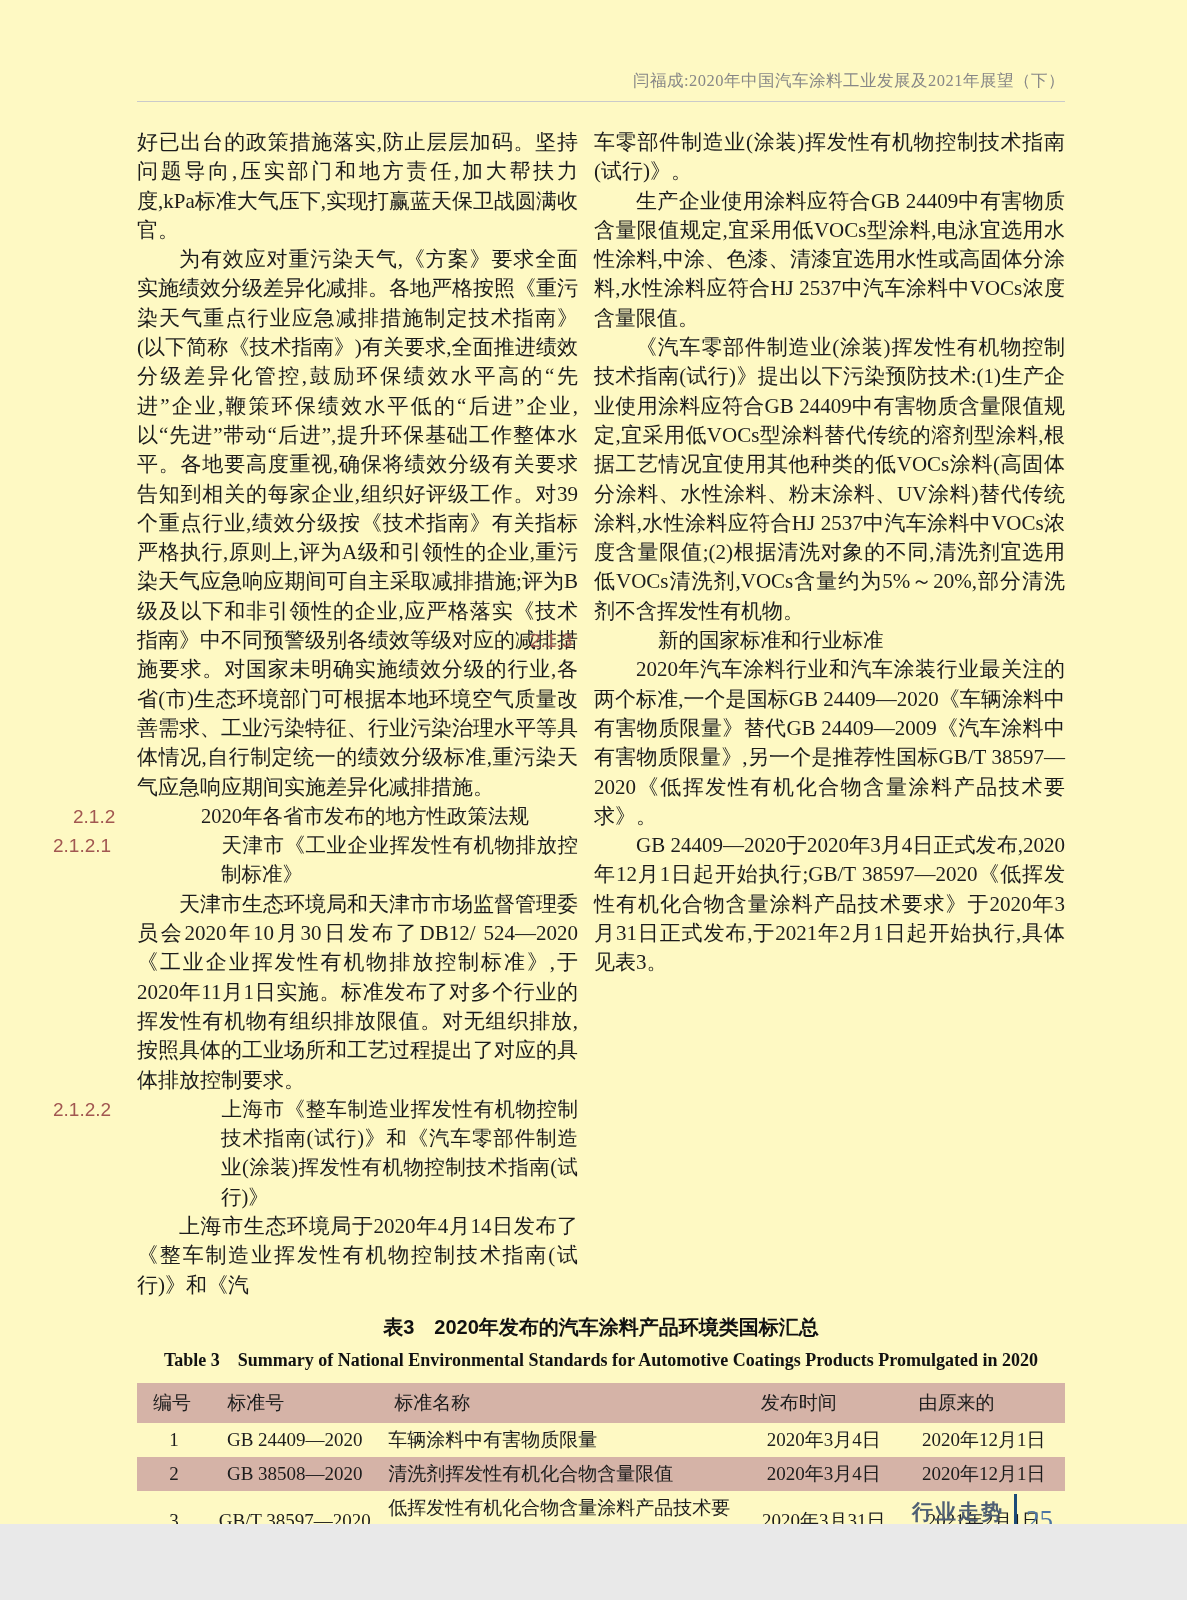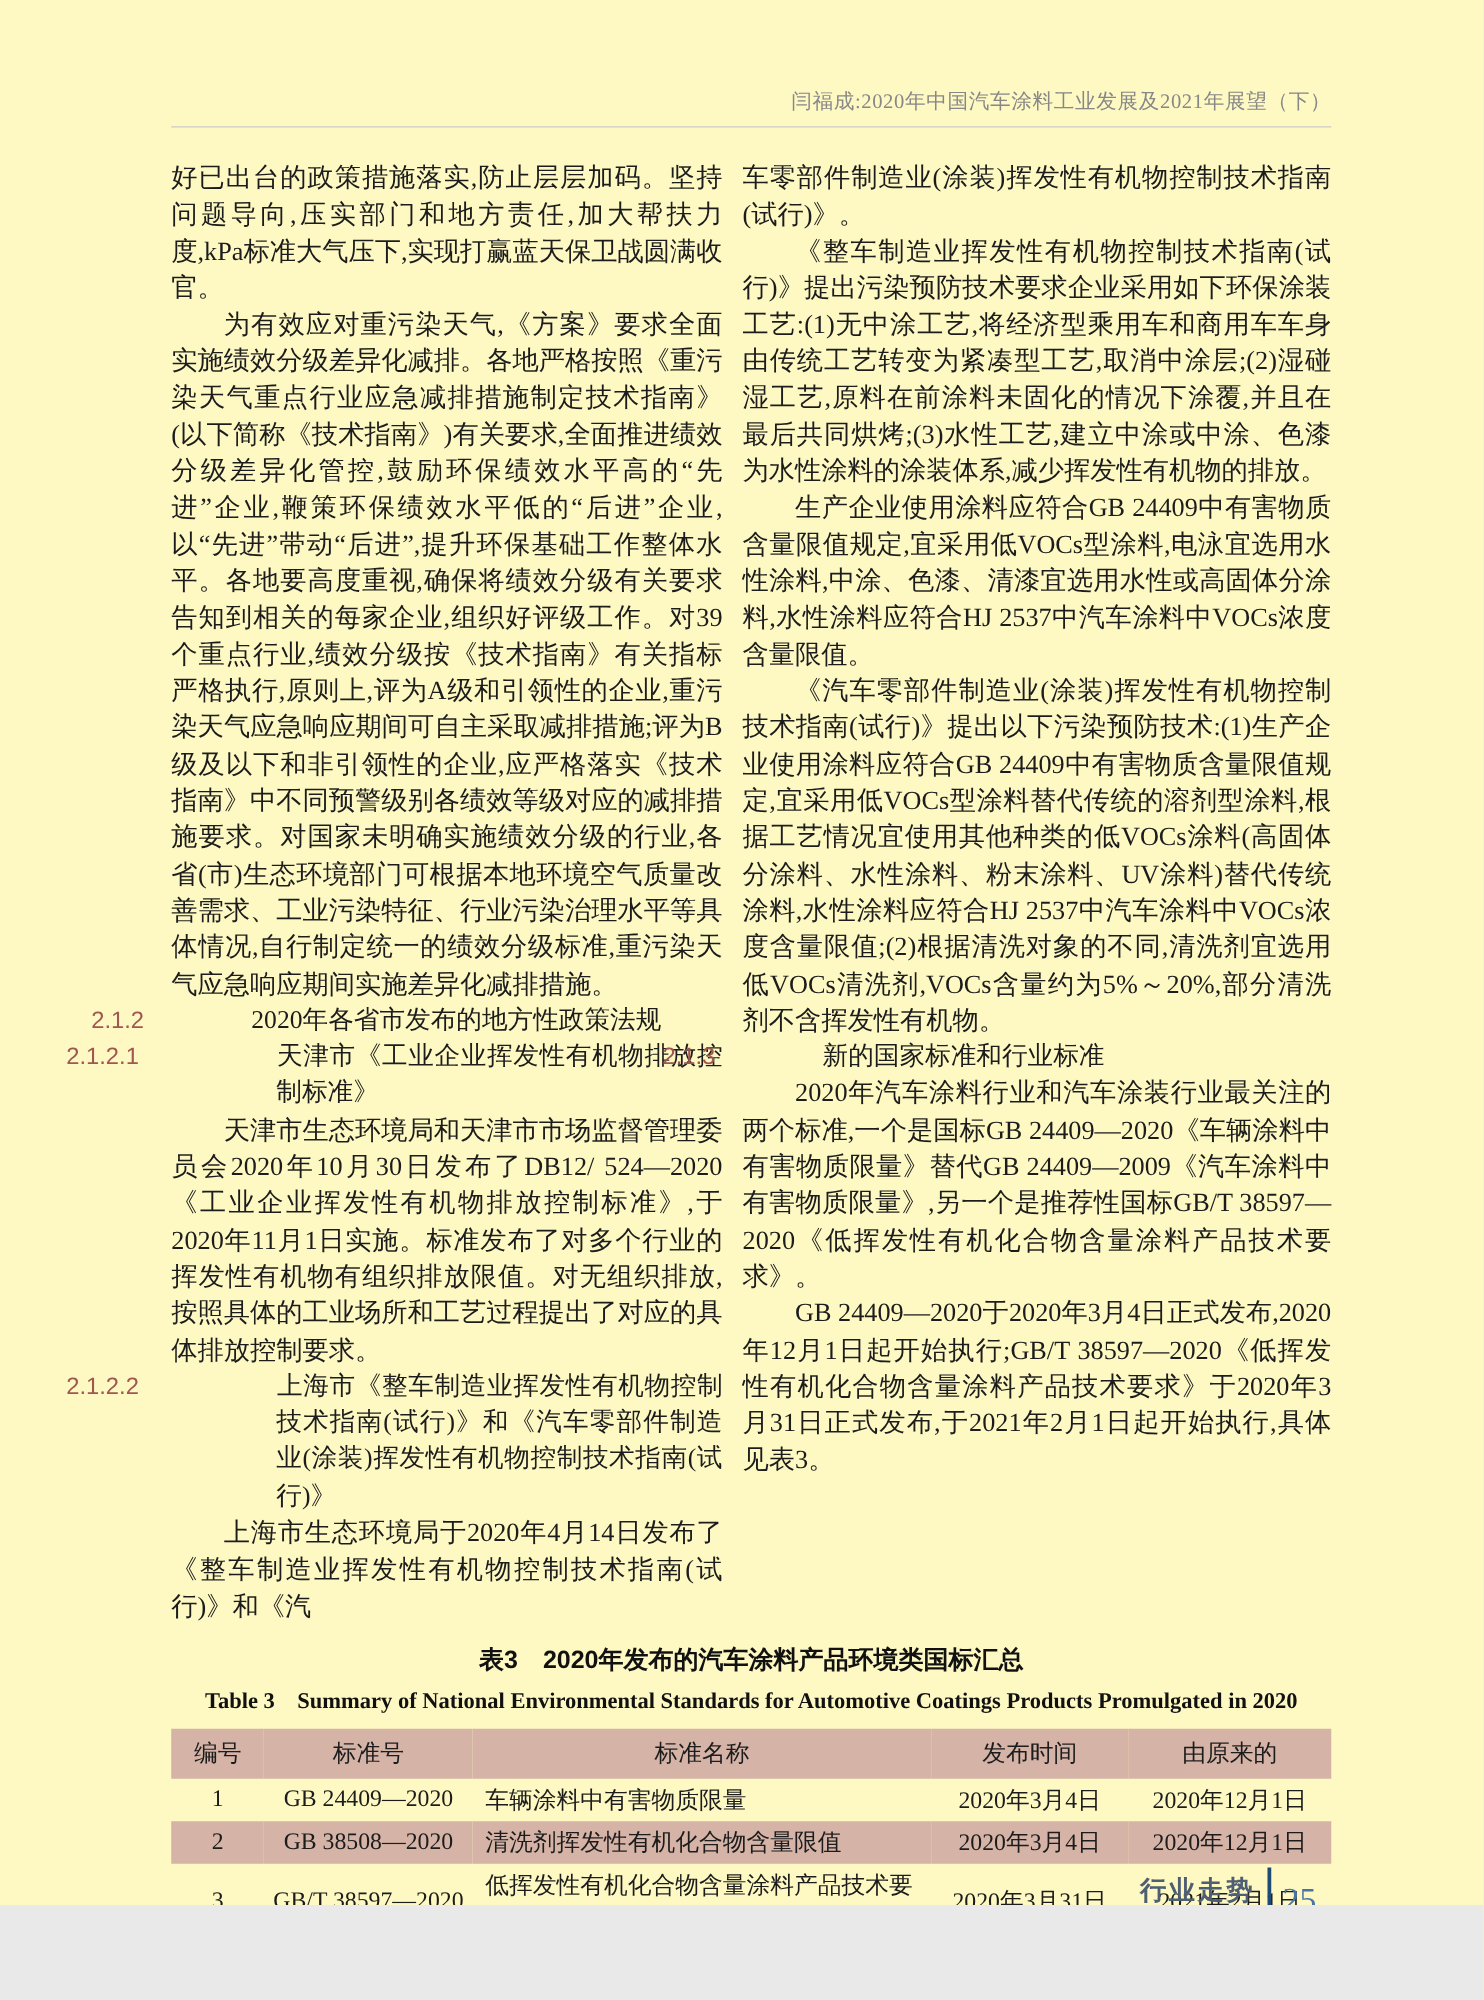--- a/index.html
+++ b/index.html
@@ -24,21 +24,21 @@
   .h3-sm{padding-left:64px;text-indent:-64px;}
   .hnum{display:inline-block;color:#A15751;font-family:"Liberation Sans","DejaVu Sans",sans-serif;font-size:19px;}
   .h3-lg .hnum{width:84px;}
   .h3-sm .hnum{width:64px;}
 
   .table-block{margin-top:14px;}
   .tbl-title-zh{text-align:center;font-family:"Liberation Sans","DejaVu Sans",sans-serif;font-weight:bold;font-size:20px;color:#111;}
   .tbl-title-en{text-align:center;font-weight:bold;font-size:18px;margin-top:7px;color:#111;}
   table.std-table{width:100%;border-collapse:collapse;margin-top:11px;border-bottom:2px solid #6e6e6e;}
   table.std-table thead tr{background:#D5B3A7;}
-  table.std-table th{font-weight:normal;font-size:19px;padding:7px 2px;text-align:center;}
+  table.std-table th{font-weight:normal;font-size:19px;padding:7px 16px;text-align:left;}
   table.std-table td{font-size:19px;padding:4px 2px;text-align:center;}
   table.std-table tbody tr.hl{background:#D5B3A7;}
   table.std-table td.name{text-align:left;padding-left:10px;}
 
   .columns.bottom{margin-top:22px;}
 
   .footer{position:absolute;right:134px;top:1494px;display:flex;align-items:center;}
   .footer-labels{text-align:right;margin-right:10px;}
   .footer-zh{font-family:"Liberation Sans","DejaVu Sans",sans-serif;font-weight:bold;font-size:21px;color:#4e5f73;letter-spacing:2px;}
   .footer-en{font-size:12.5px;color:#8d8d8d;margin-top:2px;}
@@ -60,21 +60,20 @@
         <p class="para">好已出台的政策措施落实,防止层层加码。坚持问题导向,压实部门和地方责任,加大帮扶力度,kPa标准大气压下,实现打赢蓝天保卫战圆满收官。</p>
         <p class="para indent">为有效应对重污染天气,《方案》要求全面实施绩效分级差异化减排。各地严格按照《重污染天气重点行业应急减排措施制定技术指南》(以下简称《技术指南》)有关要求,全面推进绩效分级差异化管控,鼓励环保绩效水平高的“先进”企业,鞭策环保绩效水平低的“后进”企业,以“先进”带动“后进”,提升环保基础工作整体水平。各地要高度重视,确保将绩效分级有关要求告知到相关的每家企业,组织好评级工作。对39个重点行业,绩效分级按《技术指南》有关指标严格执行,原则上,评为A级和引领性的企业,重污染天气应急响应期间可自主采取减排措施;评为B级及以下和非引领性的企业,应严格落实《技术指南》中不同预警级别各绩效等级对应的减排措施要求。对国家未明确实施绩效分级的行业,各省(市)生态环境部门可根据本地环境空气质量改善需求、工业污染特征、行业污染治理水平等具体情况,自行制定统一的绩效分级标准,重污染天气应急响应期间实施差异化减排措施。</p>
         <div class="h3 h3-sm"><span class="hnum">2.1.2</span><span class="htext">2020年各省市发布的地方性政策法规</span></div>
         <div class="h3 h3-lg"><span class="hnum">2.1.2.1</span><span class="htext">天津市《工业企业挥发性有机物排放控制标准》</span></div>
         <p class="para indent">天津市生态环境局和天津市市场监督管理委员会2020年10月30日发布了DB12/ 524—2020《工业企业挥发性有机物排放控制标准》,于2020年11月1日实施。标准发布了对多个行业的挥发性有机物有组织排放限值。对无组织排放,按照具体的工业场所和工艺过程提出了对应的具体排放控制要求。</p>
         <div class="h3 h3-lg"><span class="hnum">2.1.2.2</span><span class="htext">上海市《整车制造业挥发性有机物控制技术指南(试行)》和《汽车零部件制造业(涂装)挥发性有机物控制技术指南(试行)》</span></div>
         <p class="para indent">上海市生态环境局于2020年4月14日发布了《整车制造业挥发性有机物控制技术指南(试行)》和《汽</p>
       </div>
     <div class="col col-right" id="col-right">
         <p class="para">车零部件制造业(涂装)挥发性有机物控制技术指南(试行)》。</p>
-        <p class="para indent">《整车制造业挥发性有机物控制技术指南(试行)》提出污染预防技术要求企业采用如下环保涂装工艺:(1)无中涂工艺,将经济型乘用车和商用车车身由传统工艺转变为紧凑型工艺,取消中涂层;(2)湿碰湿工艺,原料在前涂料未固化的情况下涂覆,并且在最后共同烘烤;(3)水性工艺,建立中涂或中涂、色漆为水性涂料的涂装体系,减少挥发性有机物的排放。</p>
         <p class="para indent">生产企业使用涂料应符合GB 24409中有害物质含量限值规定,宜采用低VOCs型涂料,电泳宜选用水性涂料,中涂、色漆、清漆宜选用水性或高固体分涂料,水性涂料应符合HJ 2537中汽车涂料中VOCs浓度含量限值。</p>
         <p class="para indent">《汽车零部件制造业(涂装)挥发性有机物控制技术指南(试行)》提出以下污染预防技术:(1)生产企业使用涂料应符合GB 24409中有害物质含量限值规定,宜采用低VOCs型涂料替代传统的溶剂型涂料,根据工艺情况宜使用其他种类的低VOCs涂料(高固体分涂料、水性涂料、粉末涂料、UV涂料)替代传统涂料,水性涂料应符合HJ 2537中汽车涂料中VOCs浓度含量限值;(2)根据清洗对象的不同,清洗剂宜选用低VOCs清洗剂,VOCs含量约为5%～20%,部分清洗剂不含挥发性有机物。</p>
         <div class="h3 h3-sm"><span class="hnum">2.1.3</span><span class="htext">新的国家标准和行业标准</span></div>
         <p class="para indent">2020年汽车涂料行业和汽车涂装行业最关注的两个标准,一个是国标GB 24409—2020《车辆涂料中有害物质限量》替代GB 24409—2009《汽车涂料中有害物质限量》,另一个是推荐性国标GB/T 38597—2020《低挥发性有机化合物含量涂料产品技术要求》。</p>
         <p class="para indent">GB 24409—2020于2020年3月4日正式发布,2020年12月1日起开始执行;GB/T 38597—2020《低挥发性有机化合物含量涂料产品技术要求》于2020年3月31日正式发布,于2021年2月1日起开始执行,具体见表3。</p>
       </div>
   </div>
 
   <div class="table-block">
     <div class="tbl-title-zh">表3　2020年发布的汽车涂料产品环境类国标汇总</div>

